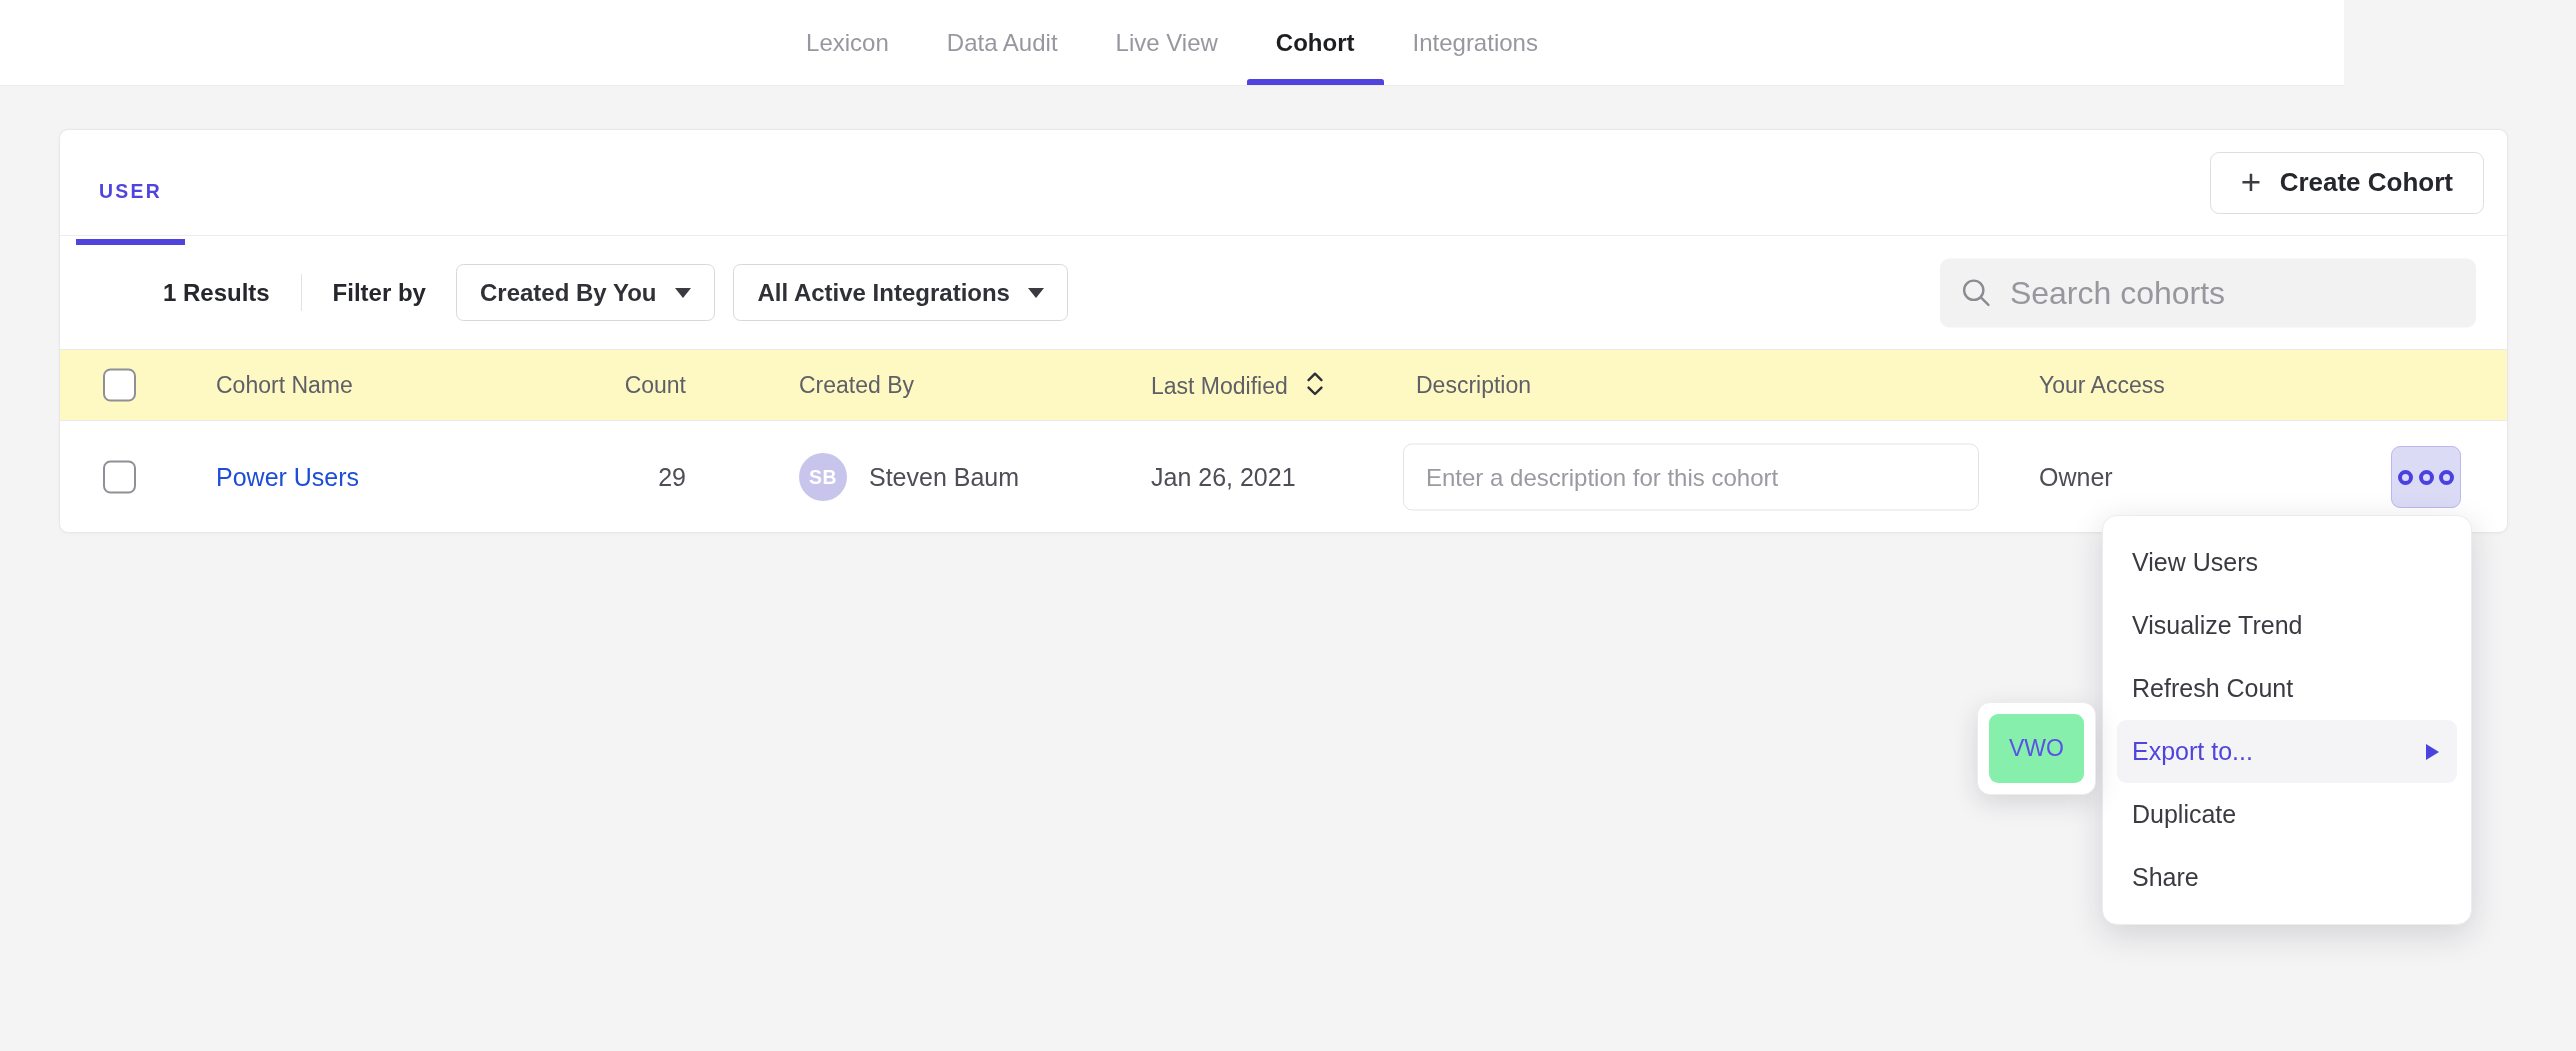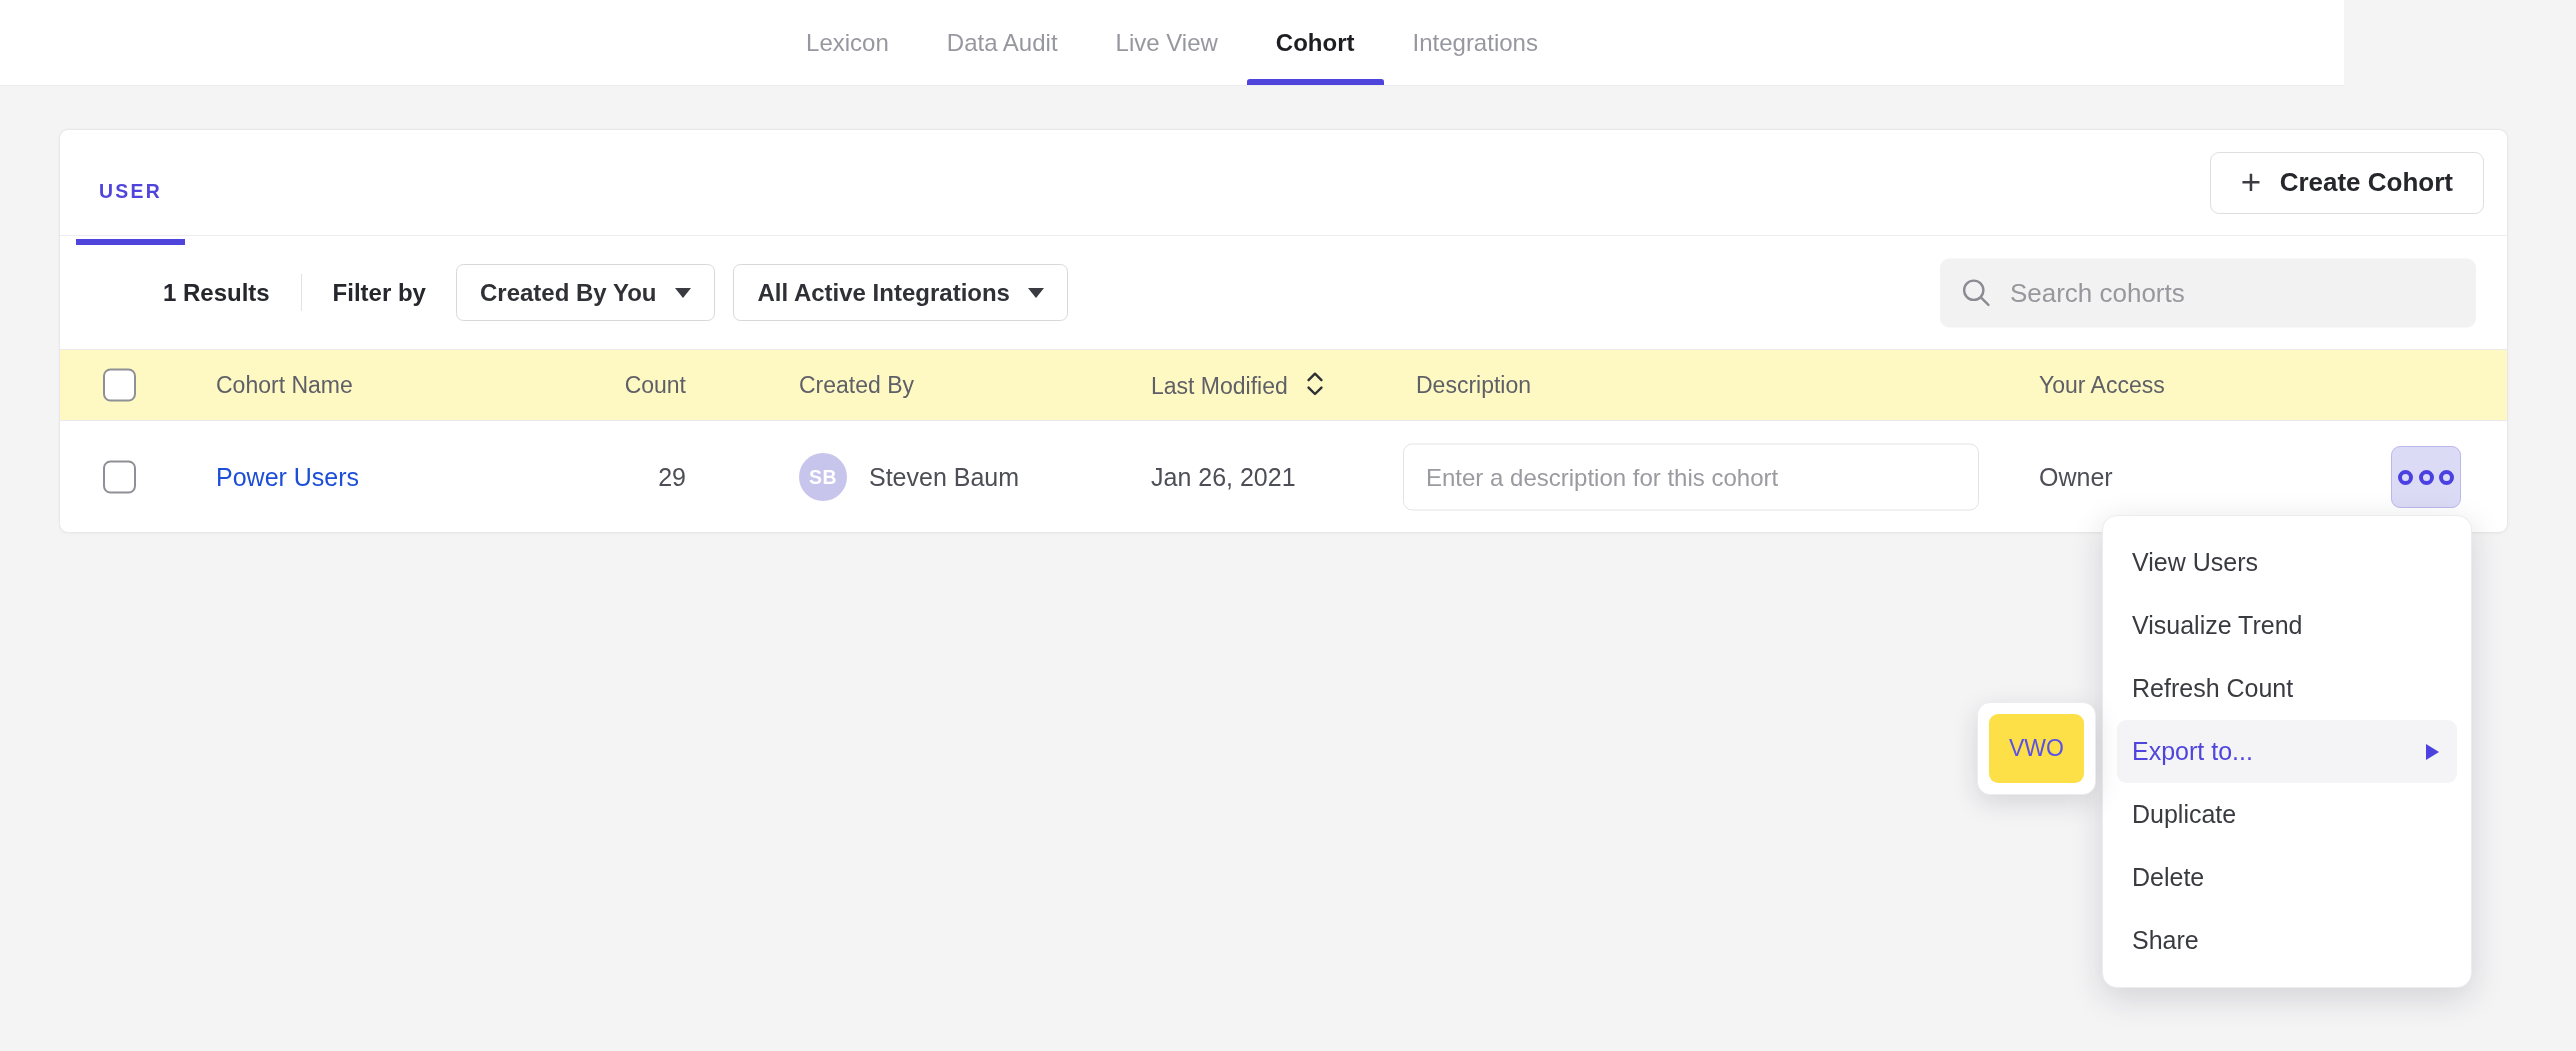--- a/index.html
+++ b/index.html
@@ -77,21 +77,21 @@
     border-top:10.2px solid #3a3b41;
   }
   .search-box {
     position:absolute; right:31px; top:50%; transform:translateY(-50%);
     width:536px; height:69px; background:#f2f2f3; border-radius:9.2px;
     display:flex; align-items:center; padding:0 20.3px; gap:16.6px;
   }
   .search-box input {
     flex:1; border:none; outline:none; background:transparent;
     font-family:"Liberation Sans", sans-serif;
-    font-size:26px; color:#4e4f56;
+    font-size:32px; color:#4e4f56;
   }
   .search-box input::placeholder { color:#97979d; }
 
   
   .thead-row {
     position:relative; height:72px; background:#fef9c3;
     border-top:0.9px solid #eaeaec; border-bottom:0.9px solid #eaeaec;
     font-size:23px; color:#5f6067;
   }
   .tbody-row { position:relative; height:112px; font-size:25px; color:#4e4f56; }
@@ -150,21 +150,21 @@
     border-left:13px solid #4a41e0;
   }
 
   
   .submenu {
     position:absolute; left:1977px; top:702px; width:119px; height:93px;
     background:#fff; border:0.9px solid #ececef; border-radius:13px;
     box-shadow:0 7.4px 26px rgba(25,25,40,.14); padding:11px; z-index:11;
   }
   .submenu-item {
-    width:100%; height:100%; background:#fde047; border-radius:9.2px;
+    width:100%; height:100%; background:#86efac; border-radius:9.2px;
     display:flex; align-items:center; justify-content:center;
     font-size:23px; color:#5a51e8; cursor:pointer;
   }
 </style>
 </head>
 <body>
 
 <div class="topnav">
   <div class="nav-tab">Lexicon</div>
   <div class="nav-tab">Data Audit</div>
@@ -247,20 +247,19 @@
 
 <div class="context-menu">
   <div class="menu-item">View Users</div>
   <div class="menu-item">Visualize Trend</div>
   <div class="menu-item">Refresh Count</div>
   <div class="menu-item highlighted">
     <span>Export to...</span>
     <span class="submenu-arrow"></span>
   </div>
   <div class="menu-item">Duplicate</div>
-  <div class="menu-item">Delete</div>
   <div class="menu-item">Share</div>
 </div>
 
 <div class="submenu">
   <div class="submenu-item">VWO</div>
 </div>
 
 
 </body></html>

